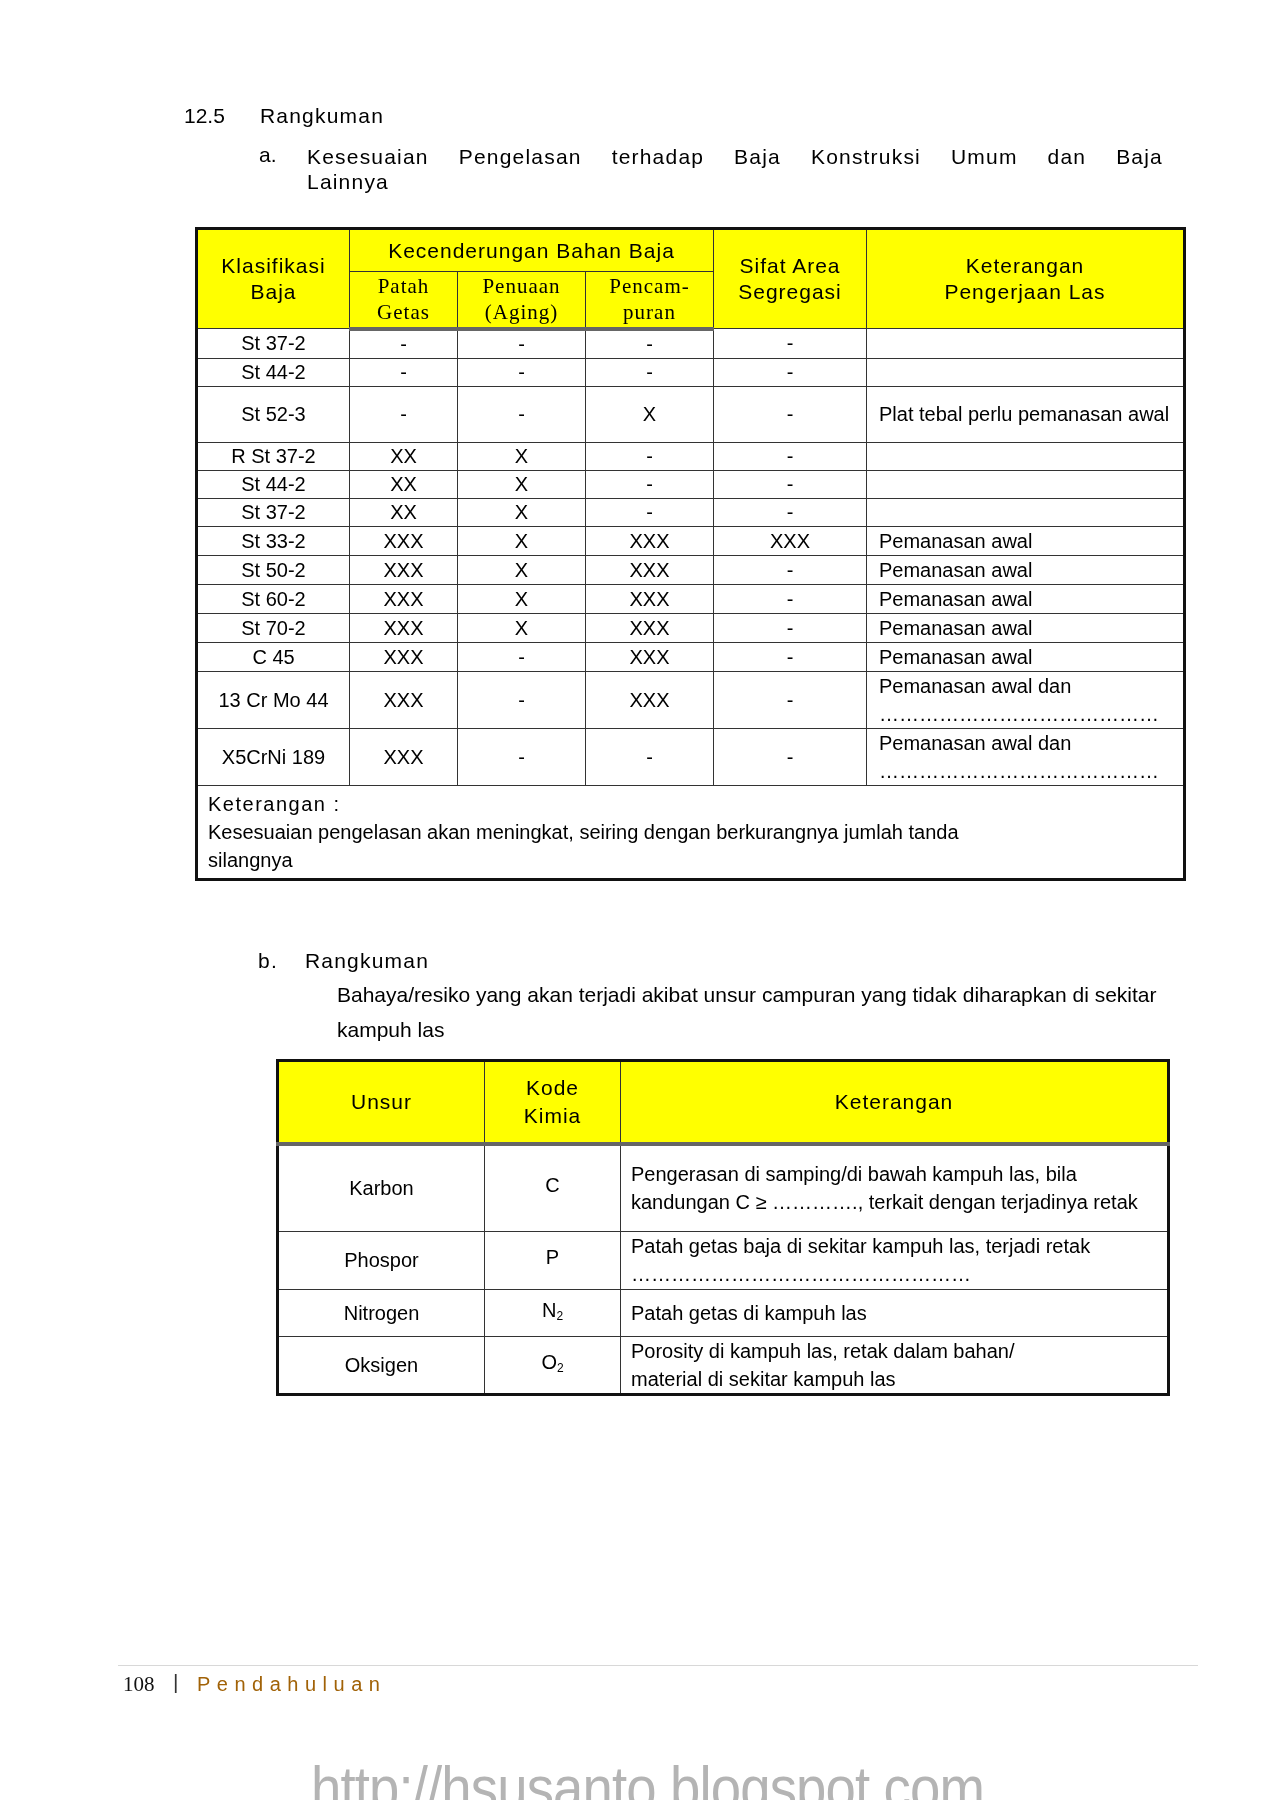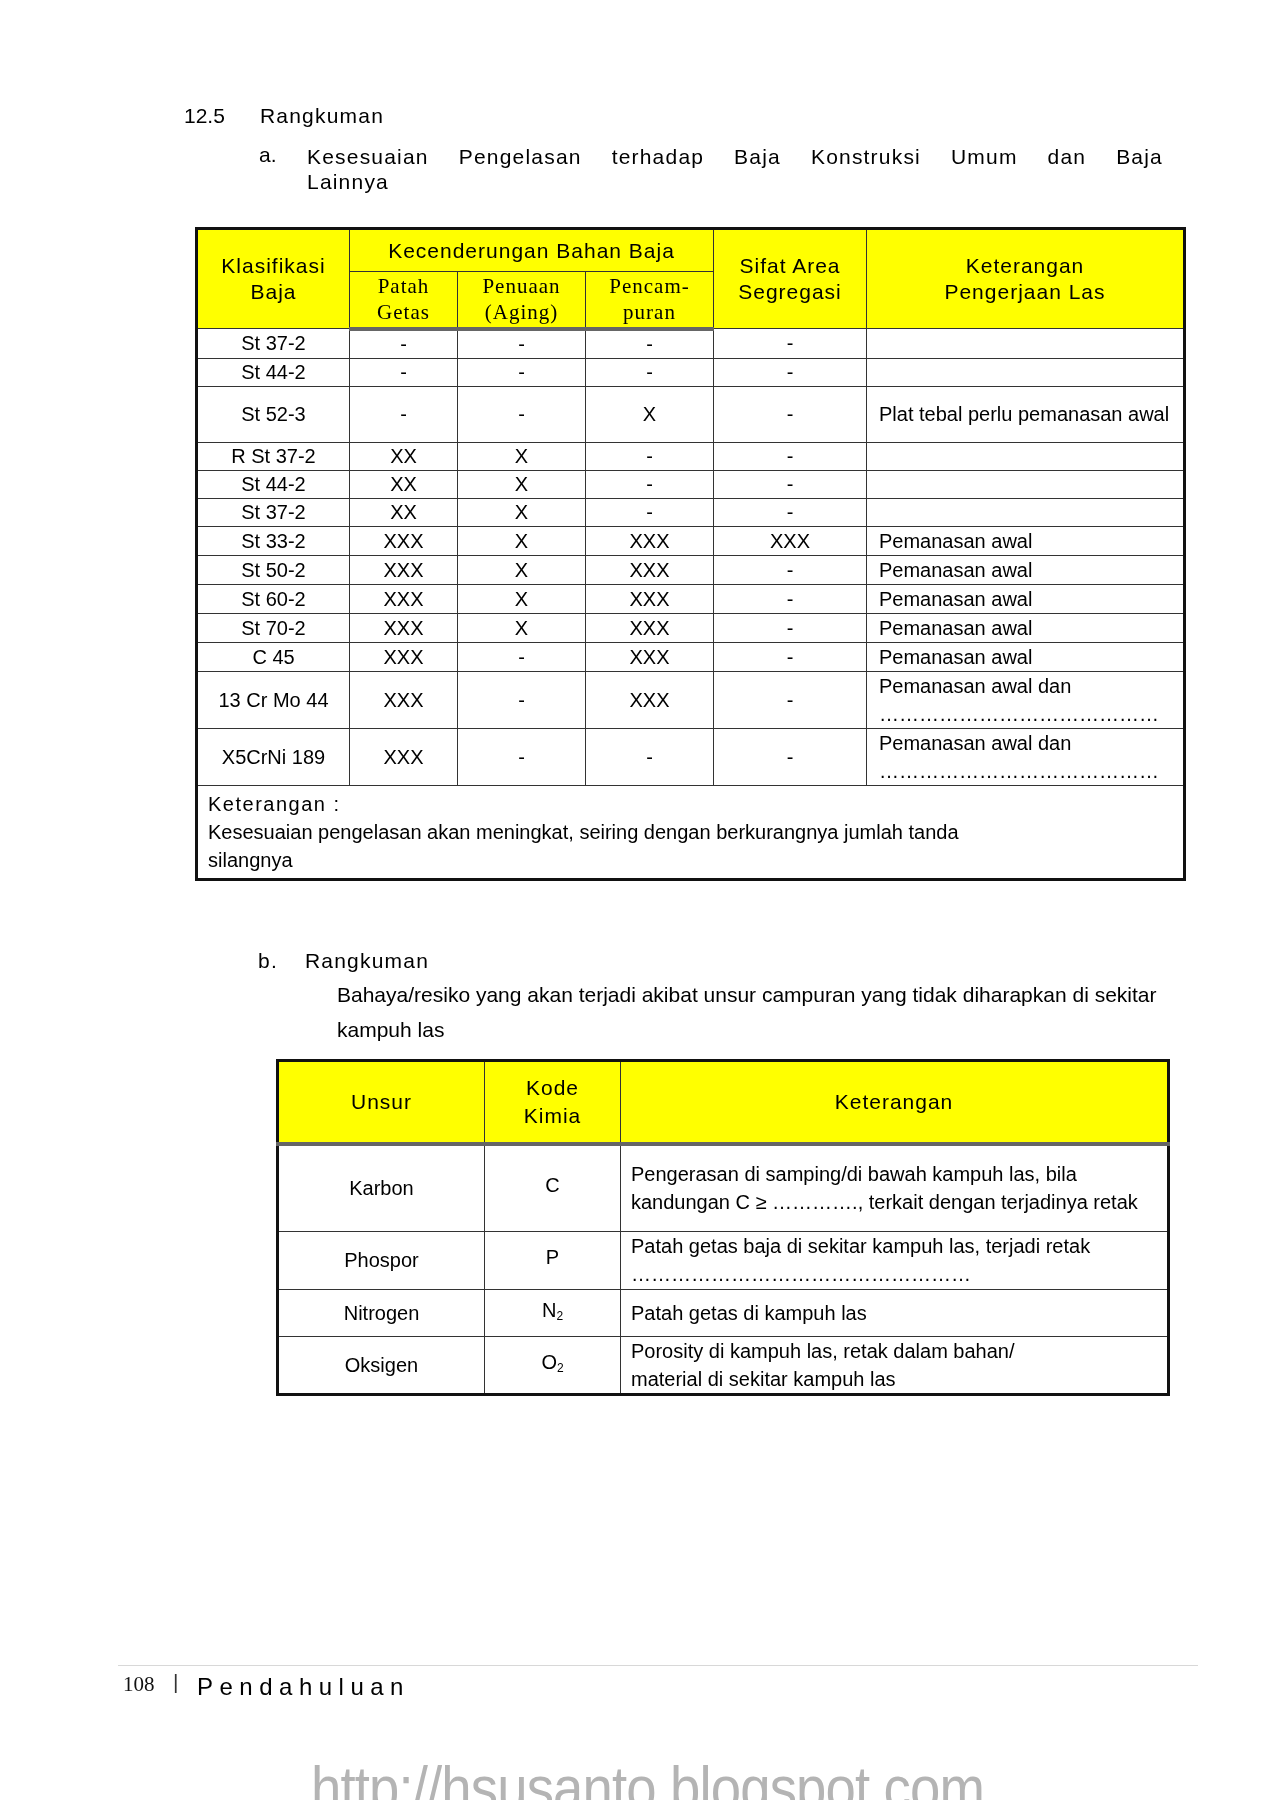--- a/index.html
+++ b/index.html
@@ -31,21 +31,21 @@
   .t2 { left:276px; top:1059px; width:891px; border:3px solid #111; }
   .t2 th { background:#ffff00; font-size:21px; letter-spacing:1px; line-height:28px; border:1.5px solid #333; height:80px; }
   .t2 tr.thead-bottom th { border-bottom:4px solid #666; }
   .t2 td { font-size:20px; border:1.5px solid #333; line-height:28px; }
   .t2 td.desc { text-align:left; padding:0 10px; }
   .sub2 { font-size:12px; vertical-align:-3px; }
 
   .footer-line { left:118px; top:1665px; width:1080px; height:1px; background:#d8d8d8; }
   .page-num { left:123px; top:1672px; font-size:21px; color:#111;font-family:Liberation Serif, serif; }
   .page-sep { left:173px; top:1670px; font-size:21px; color:#333; }
-  .page-chapter { left:197px; top:1673px; font-size:24px; color:#000000; letter-spacing:6.5px; }
+  .page-chapter { left:197px; top:1673px; font-size:20px; color:#a16207; letter-spacing:6.5px; }
   .watermark { left:311px; top:1752px; font-size:62px; color:#b4b4b4; letter-spacing:-1px; transform:scaleX(0.88); transform-origin:left top; }
 </style>
 </head>
 <body>
 
 <div class="abs h-num">12.5</div>
 <div class="abs h-title spaced">Rangkuman</div>
 
 <div class="abs sub-a-letter">a.</div>
 <div class="abs sub-a-text spaced">Kesesuaian Pengelasan terhadap Baja Konstruksi Umum dan Baja</div>

